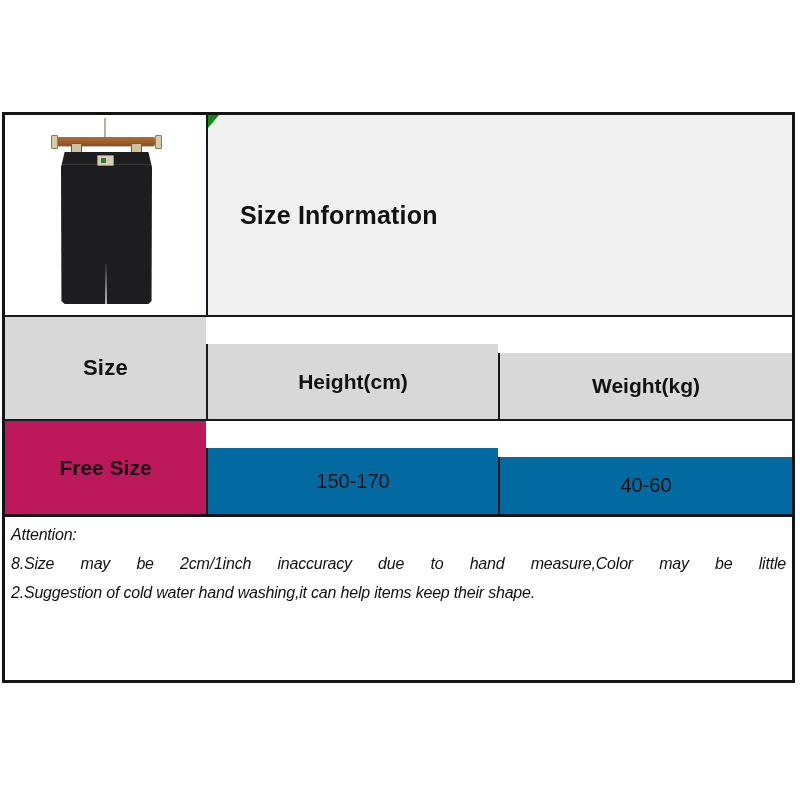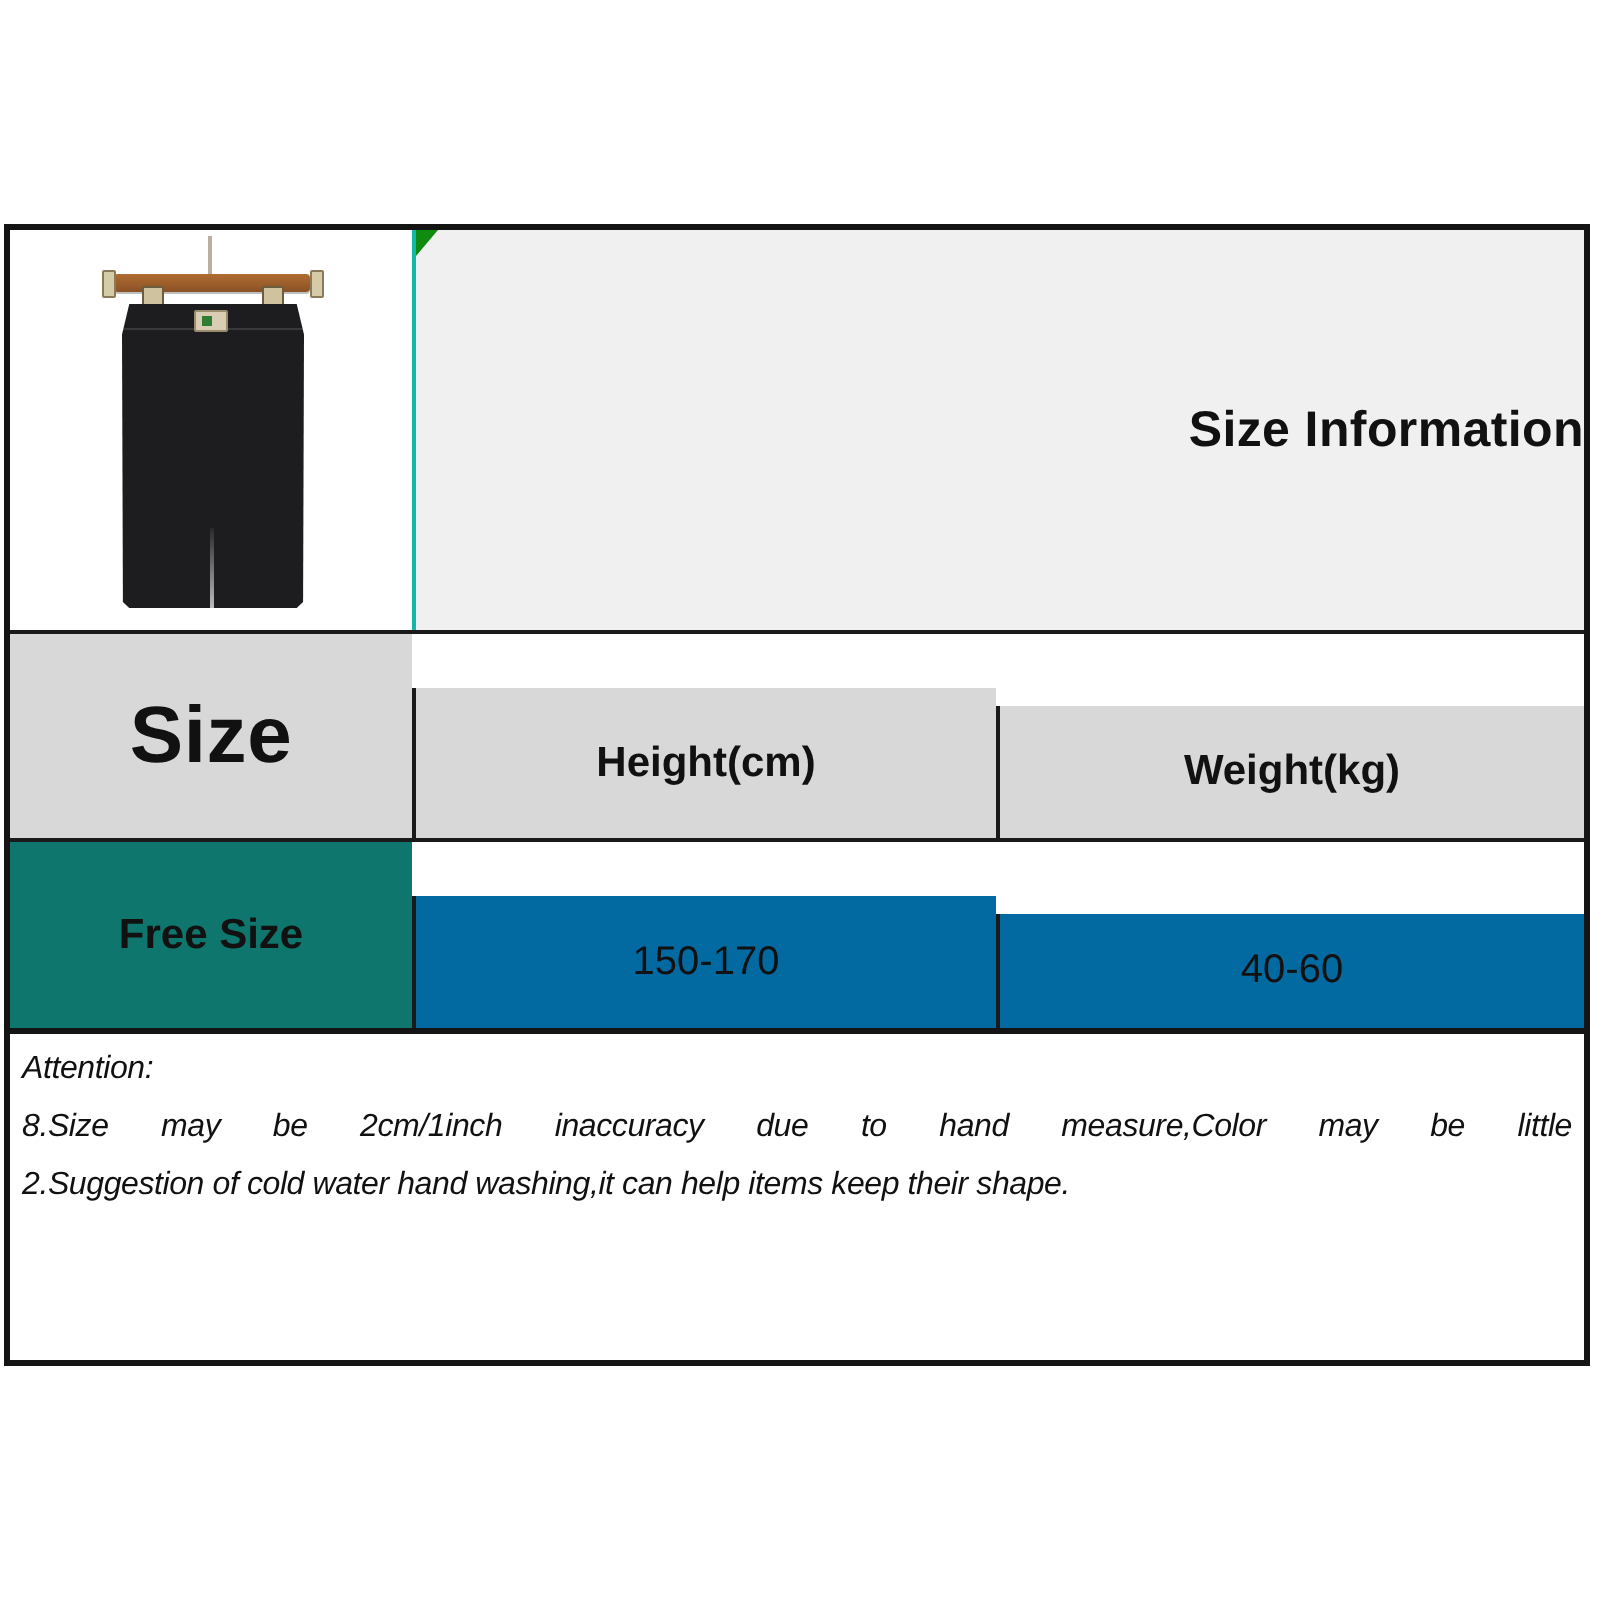--- a/index.html
+++ b/index.html
@@ -36,25 +36,26 @@
   .col1 { width: 201px; flex: 0 0 201px; }
   .col2 { width: 292px; flex: 0 0 292px; border-left: 2px solid #1a1a1a; margin-top: 27px; }
   .col3 { flex: 1 1 auto; border-left: 2px solid #1a1a1a; margin-top: 36px; }
 
   
   .row-top { height: 200px; }
   .photo-cell { position: relative; background: #ffffff; }
   .title-cell {
     position: relative;
     flex: 1 1 auto;
-    border-left: 2px solid #14b8a6;
+    border-left: 2px solid #0f172a;
     background: #f0f0f0;
     display: flex;
     align-items: center;
-    justify-content: flex-end;
+    justify-content: flex-start;
+    padding-left: 32px;
   }
   .sheet-title {
     font-size: 25px;
     font-weight: bold;
     letter-spacing: 0.2px;
   }
   .corner-marker {
     position: absolute;
     top: 0;
     left: 0;
@@ -133,26 +134,26 @@
     content: "";
     position: absolute;
     left: 3px; top: 2px;
     width: 5px; height: 5px;
     background: #2e7d32;
   }
 
   
   .row-head { height: 102px; }
   .row-head .cell { background: #d8d8d8; font-weight: bold; }
-  .head-size { font-size: 40px; letter-spacing: 0.3px; }
+  .head-size { font-size: 22px; letter-spacing: 0.3px; }
   .head-col { font-size: 21px; }
 
   
   .row-data { height: 93px; }
-  .row-data .col1 { background: #0f766e; font-weight: bold; font-size: 21px; }
+  .row-data .col1 { background: #be185d; font-weight: bold; font-size: 21px; }
   .row-data .col2, .row-data .col3 { background: #0369a1; font-weight: normal; font-size: 20px; text-align: right; }
 
   
   .attention {
     border-top: 3px solid #141414;
     background: #ffffff;
     height: 157px;
     padding: 3px 6px;
     box-sizing: content-box;
     overflow: hidden;

